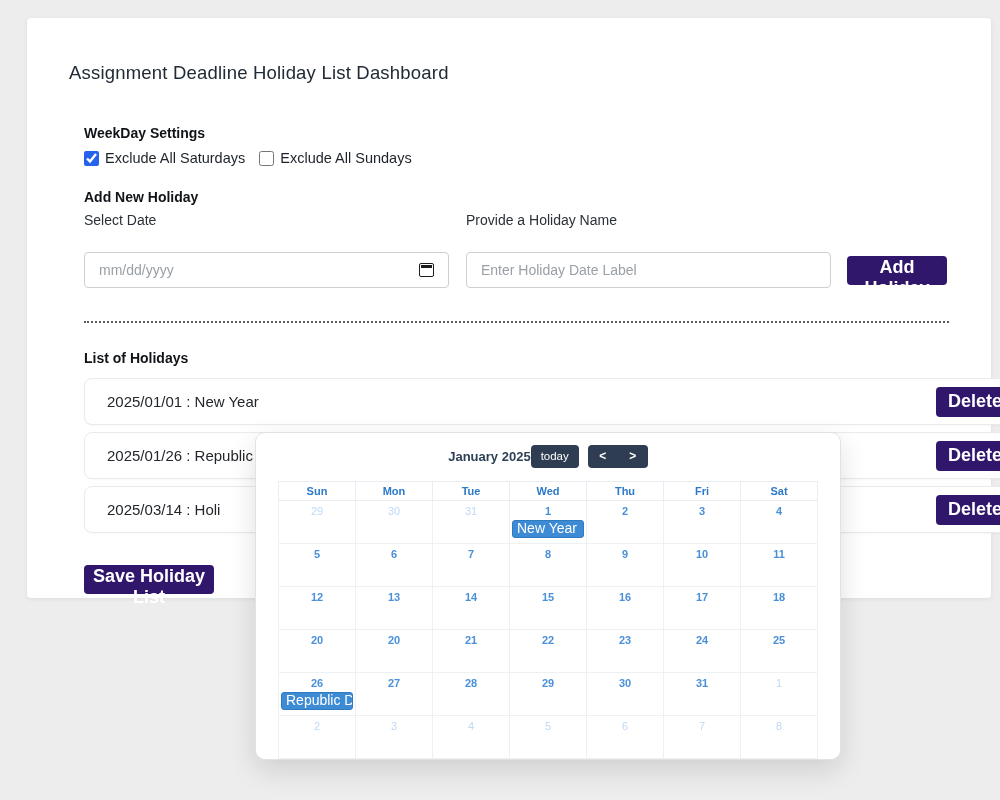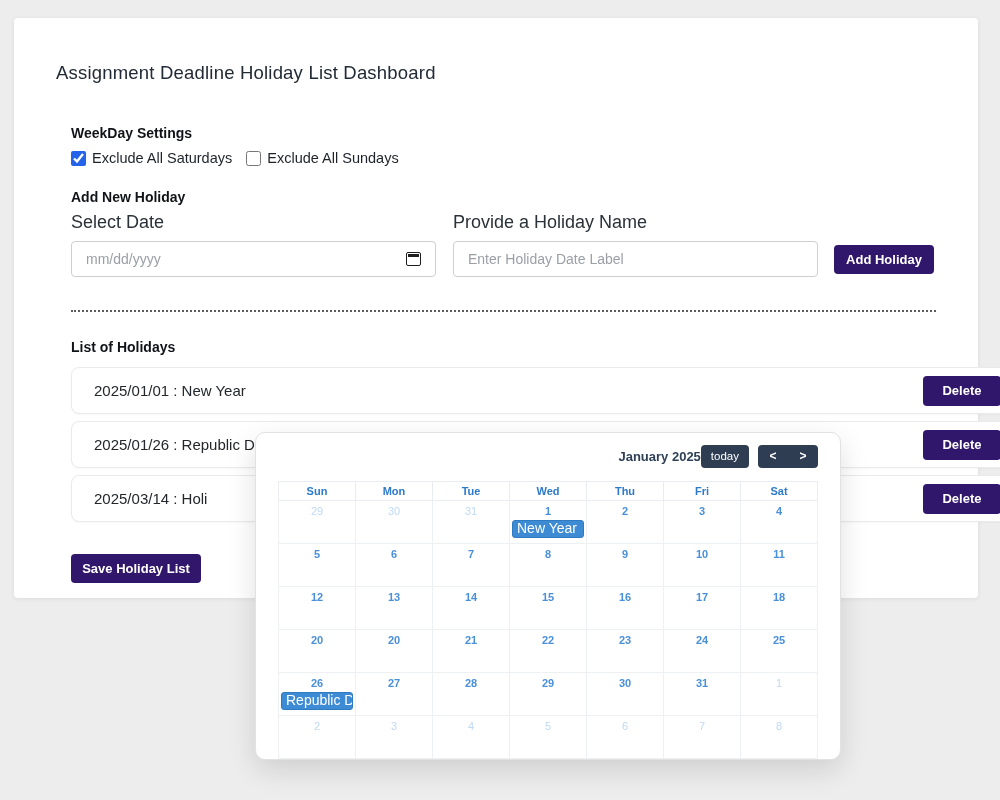--- a/index.html
+++ b/index.html
@@ -3,21 +3,21 @@
 <meta charset="utf-8">
 <style>
   html,body{margin:0;padding:0;}
   body{
     width:1000px;height:800px;position:relative;
     background:#ededed;
     font-family:"Liberation Sans",sans-serif;
     overflow:hidden;
   }
   .main-card{
-    position:absolute;left:14px;top:18px;width:964px;height:580px;
+    position:absolute;left:27px;top:18px;width:964px;height:580px;
     background:#ffffff;border-radius:4px;
     box-shadow:0 1px 5px rgba(0,0,0,.07);
     box-sizing:border-box;
     padding:44px 42px 0 42px;
   }
   .page-title{
     margin:0;font-size:18.5px;font-weight:500;color:#212b36;letter-spacing:.2px;
   }
   .section{margin-left:15px;width:865px;}
   .sec-heading{
@@ -27,40 +27,40 @@
   .cb-row{margin-top:9px;display:flex;align-items:center;gap:14px;}
   .cb-item{display:flex;align-items:center;gap:6px;cursor:pointer;}
   .cb-item input{
     width:15px;height:15px;margin:0;accent-color:var(--checkbox-accent,#2563eb);
   }
   .cb-item span{font-size:14.5px;color:#1d2329;}
   .add-section{margin-top:23px;}
   .form-row{display:flex;align-items:flex-end;margin-top:7px;}
   .field{width:365px;}
   .field + .field{margin-left:17px;}
-  .field-label{display:block;font-size:18px;color:#2a3138;margin-bottom:8px;}
+  .field-label{display:block;font-size:14px;color:#2a3138;margin-bottom:24px;}
   .text-input{
     box-sizing:border-box;width:100%;height:36px;
     border:1px solid #cfcfcf;border-radius:4px;
     padding:0 14px;font-size:14px;color:#444;background:#fff;
     font-family:"Liberation Sans",sans-serif;
   }
   .text-input::placeholder{color:#9aa0a6;}
   .date-wrap{position:relative;}
   .date-wrap .text-input{padding-right:24px;}
   .cal-glyph{
     position:absolute;right:15px;top:50%;transform:translateY(-50%);
     width:13px;height:12px;border:1.6px solid #1d1d1d;border-radius:2px;
   }
   .cal-glyph::before{
     content:"";position:absolute;left:1px;right:1px;top:1px;height:2.5px;background:#1d1d1d;
   }
   .btn-purple{
     background:var(--primary-button,#31176b);color:#fff;border:none;border-radius:4px;
-    font-size:13px;font-weight:700;cursor:pointer;
+    font-size:18px;font-weight:700;cursor:pointer;
     font-family:"Liberation Sans",sans-serif;
   }
   .btn-add{height:29px;width:100px;margin-left:16px;margin-bottom:3px;flex:none;}
   .dotted-divider{
     margin:33px 0 0 15px;width:865px;height:0;
     border:none;border-top:2px dotted #5c5c5c;
   }
   .list-section{margin-top:27px;}
   .holiday-list{margin-top:12px;}
   .holiday-card{
@@ -74,21 +74,21 @@
   .btn-delete{width:78px;height:30px;}
   .btn-save{width:130px;height:29px;margin-top:25px;}
 
   
   .calendar-popup{
     position:absolute;left:255px;top:432px;width:586px;height:328px;
     background:#fff;border:1px solid #e2e2e2;border-radius:10px;
     box-shadow:0 10px 28px rgba(0,0,0,.13);
     box-sizing:border-box;padding:11px 22px 0 22px;z-index:10;
   }
-  .cal-header{display:flex;align-items:center;justify-content:flex-end;height:24px;}
+  .cal-header{display:flex;align-items:center;justify-content:center;height:24px;}
   .cal-title{font-size:13px;font-weight:600;color:#2f4156;}
   .cal-controls{display:flex;align-items:center;gap:9px;}
   .btn-today{
     background:var(--calendar-button,#2e3d52);color:#fff;border:none;border-radius:4px;
     height:23px;padding:0 10px;font-size:11.5px;cursor:pointer;
     font-family:Liberation Sans, sans-serif;
   }
   .chev-group{
     background:var(--calendar-button,#2e3d52);border-radius:4px;height:23px;width:60px;
     display:flex;align-items:center;justify-content:space-around;

